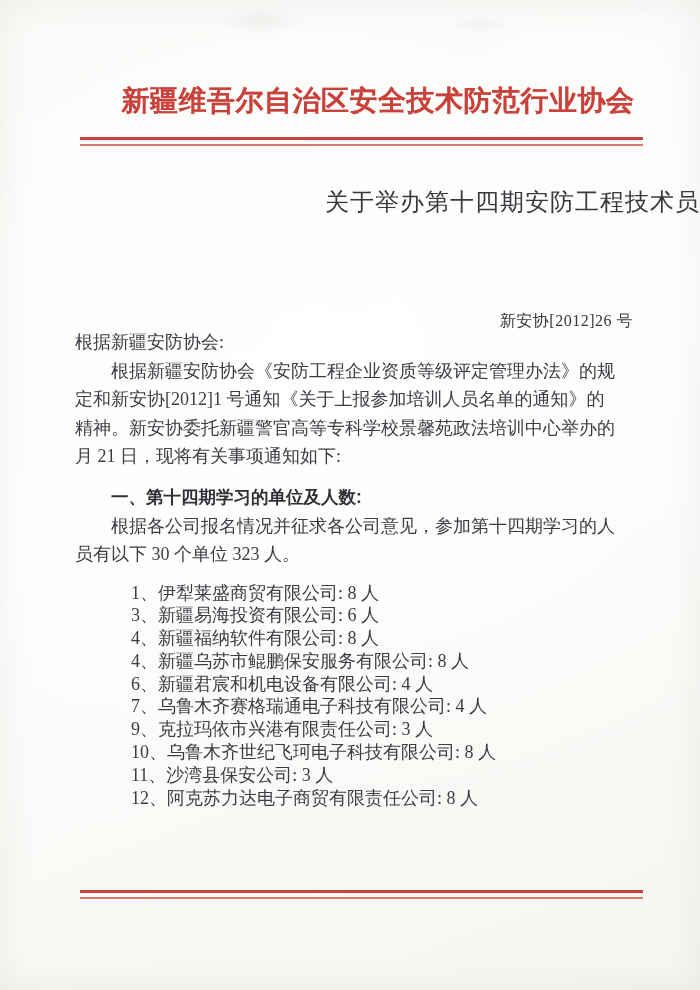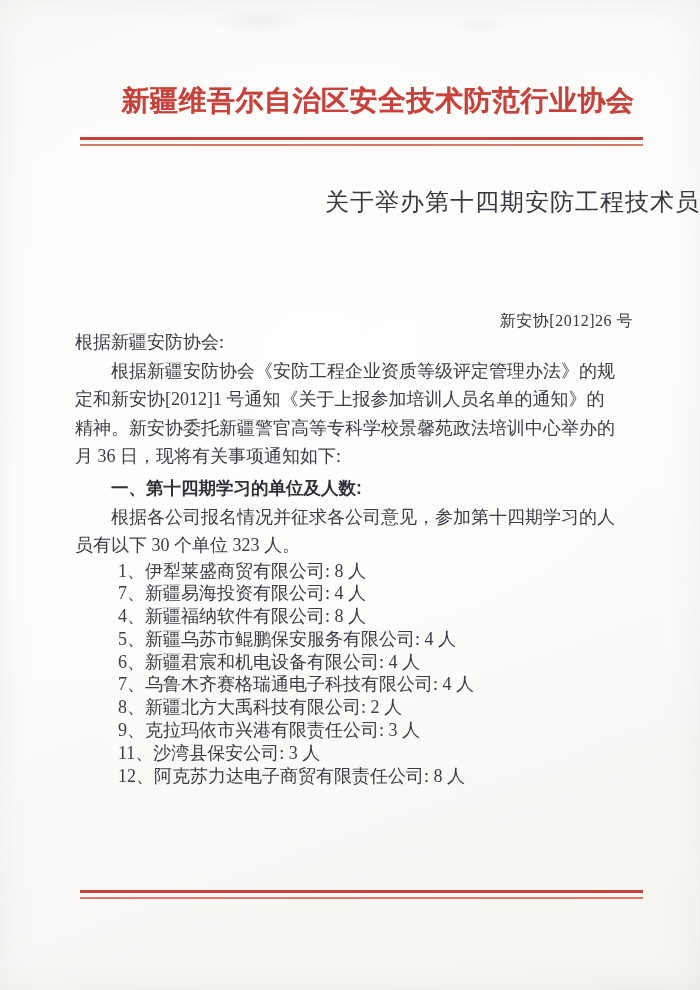--- a/index.html
+++ b/index.html
@@ -94,31 +94,31 @@
     line-height: 28.5px;
   }
   .para .line {
     line-height: 28.5px;
     white-space: nowrap;
   }
   .para .line.indent {
     text-indent: 36px;
   }
   .section-heading {
-    margin-top: 2px;
+    margin-top: 11px;
     line-height: 30px;
     font-family: "Liberation Sans", "DejaVu Sans", sans-serif;
     font-weight: bold;
     font-size: 17.5px;
     color: #303036;
     text-indent: 36px;
     white-space: nowrap;
   }
   .unit-list {
-    margin: 0;
+    margin: 13px;
     padding: 0 0 0 43px;
     list-style: none;
   }
   .unit-list li {
     line-height: 22.8px;
     white-space: nowrap;
   }
 </style>
 </head>
 <body>
@@ -139,39 +139,39 @@
   <div class="doc-number">新安协[2012]26 号</div>
 
   <div class="content">
 
     <div class="salutation">根据新疆安防协会:</div>
 
     <div class="para">
       <div class="line indent">根据新疆安防协会《安防工程企业资质等级评定管理办法》的规</div>
       <div class="line">定和新安协[2012]1 号通知《关于上报参加培训人员名单的通知》的</div>
       <div class="line">精神。新安协委托新疆警官高等专科学校景馨苑政法培训中心举办的</div>
-      <div class="line">月 36 日，现将有关事项通知如下:</div>
+      <div class="line">月 21 日，现将有关事项通知如下:</div>
     </div>
 
     <div class="section-heading">一、第十四期学习的单位及人数:</div>
 
     <div class="para">
       <div class="line indent">根据各公司报名情况并征求各公司意见，参加第十四期学习的人</div>
       <div class="line">员有以下 30 个单位 323 人。</div>
     </div>
 
     <ul class="unit-list">
       <li>1、伊犁莱盛商贸有限公司: 8 人</li>
-      <li>7、新疆易海投资有限公司: 4 人</li>
+      <li>3、新疆易海投资有限公司: 6 人</li>
       <li>4、新疆福纳软件有限公司: 8 人</li>
-      <li>5、新疆乌苏市鲲鹏保安服务有限公司: 4 人</li>
+      <li>4、新疆乌苏市鲲鹏保安服务有限公司: 8 人</li>
       <li>6、新疆君宸和机电设备有限公司: 4 人</li>
       <li>7、乌鲁木齐赛格瑞通电子科技有限公司: 4 人</li>
-      <li>8、新疆北方大禹科技有限公司: 2 人</li>
       <li>9、克拉玛依市兴港有限责任公司: 3 人</li>
+      <li>10、乌鲁木齐世纪飞珂电子科技有限公司: 8 人</li>
       <li>11、沙湾县保安公司: 3 人</li>
       <li>12、阿克苏力达电子商贸有限责任公司: 8 人</li>
     </ul>
 
   </div>
 
   <div class="rule footer-rule"></div>
 
 </div>
 

